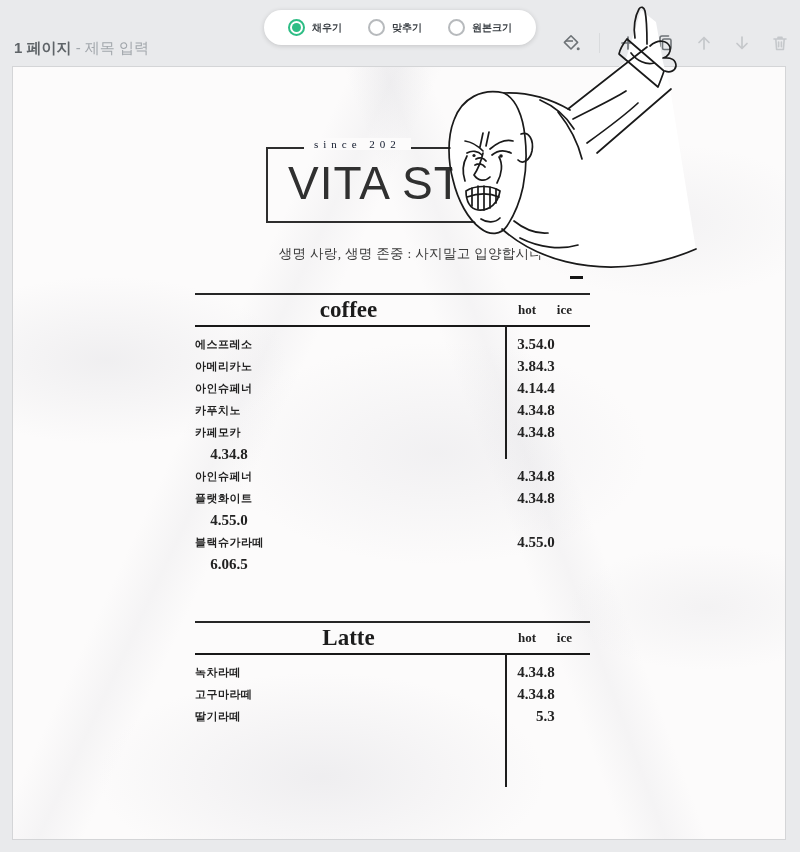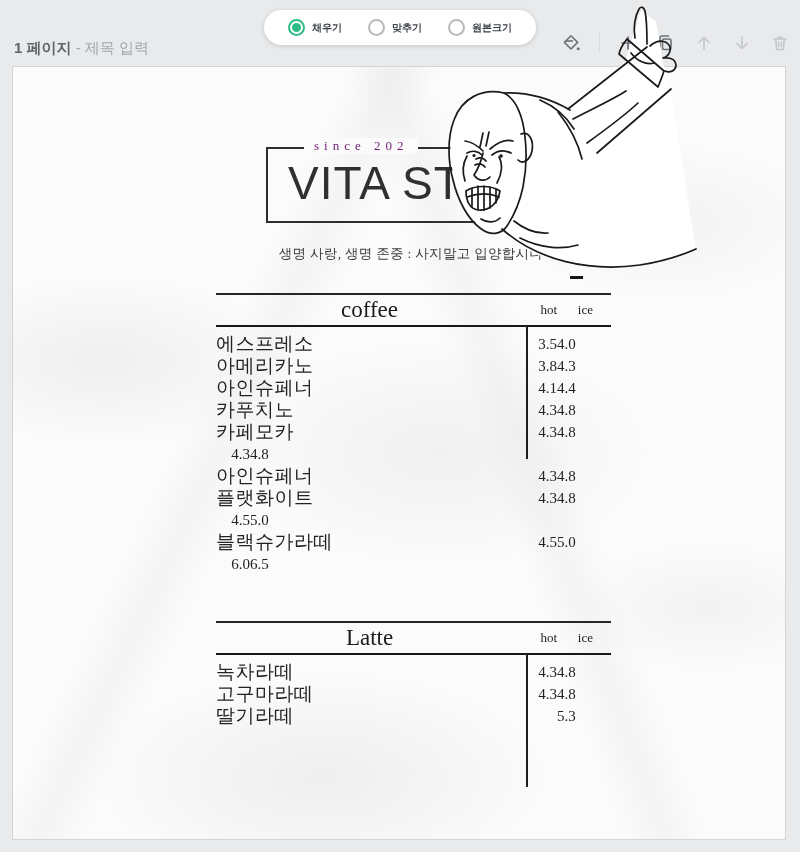--- a/index.html
+++ b/index.html
@@ -39,44 +39,44 @@
       radial-gradient(ellipse 220px 110px at 85% 20%, rgba(190,190,198,.14), transparent 70%),
       radial-gradient(ellipse 320px 150px at 40% 92%, rgba(185,185,195,.20), transparent 70%),
       radial-gradient(ellipse 200px 90px at 90% 70%, rgba(190,190,198,.14), transparent 70%),
       linear-gradient(115deg, transparent 30%, rgba(180,180,190,.10) 34%, transparent 38%),
       linear-gradient(70deg, transparent 58%, rgba(180,180,190,.10) 62%, transparent 66%);
   }
   
   .brand-box{position:absolute;left:253px;top:80px;width:262px;height:72px;border:2px solid #2e2e2e;}
   .since{
     position:absolute;top:-11px;left:36px;background:#fcfbfb;padding:0 10px;white-space:nowrap;
-    font-family:"Liberation Serif",serif;font-size:13px;letter-spacing:5px;color:#701a75;
+    font-family:"Liberation Serif",serif;font-size:11px;letter-spacing:5px;color:#0f172a;
   }
   .brand{
     position:absolute;left:20px;top:11px;white-space:nowrap;
     font-family:"Liberation Sans",sans-serif;font-size:46px;line-height:46px;font-weight:400;
     letter-spacing:1px;color:#303030;
   }
   .tagline{
     position:absolute;left:238px;top:178px;width:320px;text-align:center;
     font-family:"Liberation Serif",serif;font-size:13.5px;color:#3a3a3a;letter-spacing:.3px;
   }
   .mark-dash{position:absolute;left:557px;top:209px;width:13px;height:3px;background:#151515;}
   
-  .menu-table{position:absolute;left:203px;width:395px;}
+  .menu-table{position:absolute;left:182px;width:395px;font-weight:bold;}
   #coffee-table{top:226px;}
   #latte-table{top:554px;}
   .t-head{display:flex;align-items:center;height:30px;padding-right:18px;
     border-top:2px solid #262626;border-bottom:2px solid #181818;}
   .t-title{flex:1;text-align:center;font-family:"Liberation Serif",serif;font-size:23px;color:#1c1c1c;}
   .t-col{width:34px;text-align:right;font-family:"Liberation Serif",serif;font-size:13px;color:#222;}
   .t-col.ice{width:36px;}
   .t-rows{position:relative;padding-top:6px;}
   .t-row{display:flex;align-items:center;height:22px;padding-right:18px;}
-  .r-name{flex:1;font-family:"Liberation Serif",serif;font-size:19px;color:#222;letter-spacing:.5px;}
+  .r-name{flex:1;font-family:"Liberation Serif",serif;font-size:11px;color:#222;letter-spacing:.5px;}
   .r-hot{width:34px;text-align:right;font-family:"Liberation Serif",serif;font-size:15px;color:#222;}
   .r-ice{width:36px;text-align:left;font-family:"Liberation Serif",serif;font-size:15px;color:#222;}
   .v-div{position:absolute;left:310px;top:-2px;width:2px;height:134px;background:#1d1d1d;}
   
   .figure{position:absolute;left:420px;top:0;width:280px;height:270px;z-index:50;}
 </style>
 </head>
 <body>
 
 <div class="pill">

